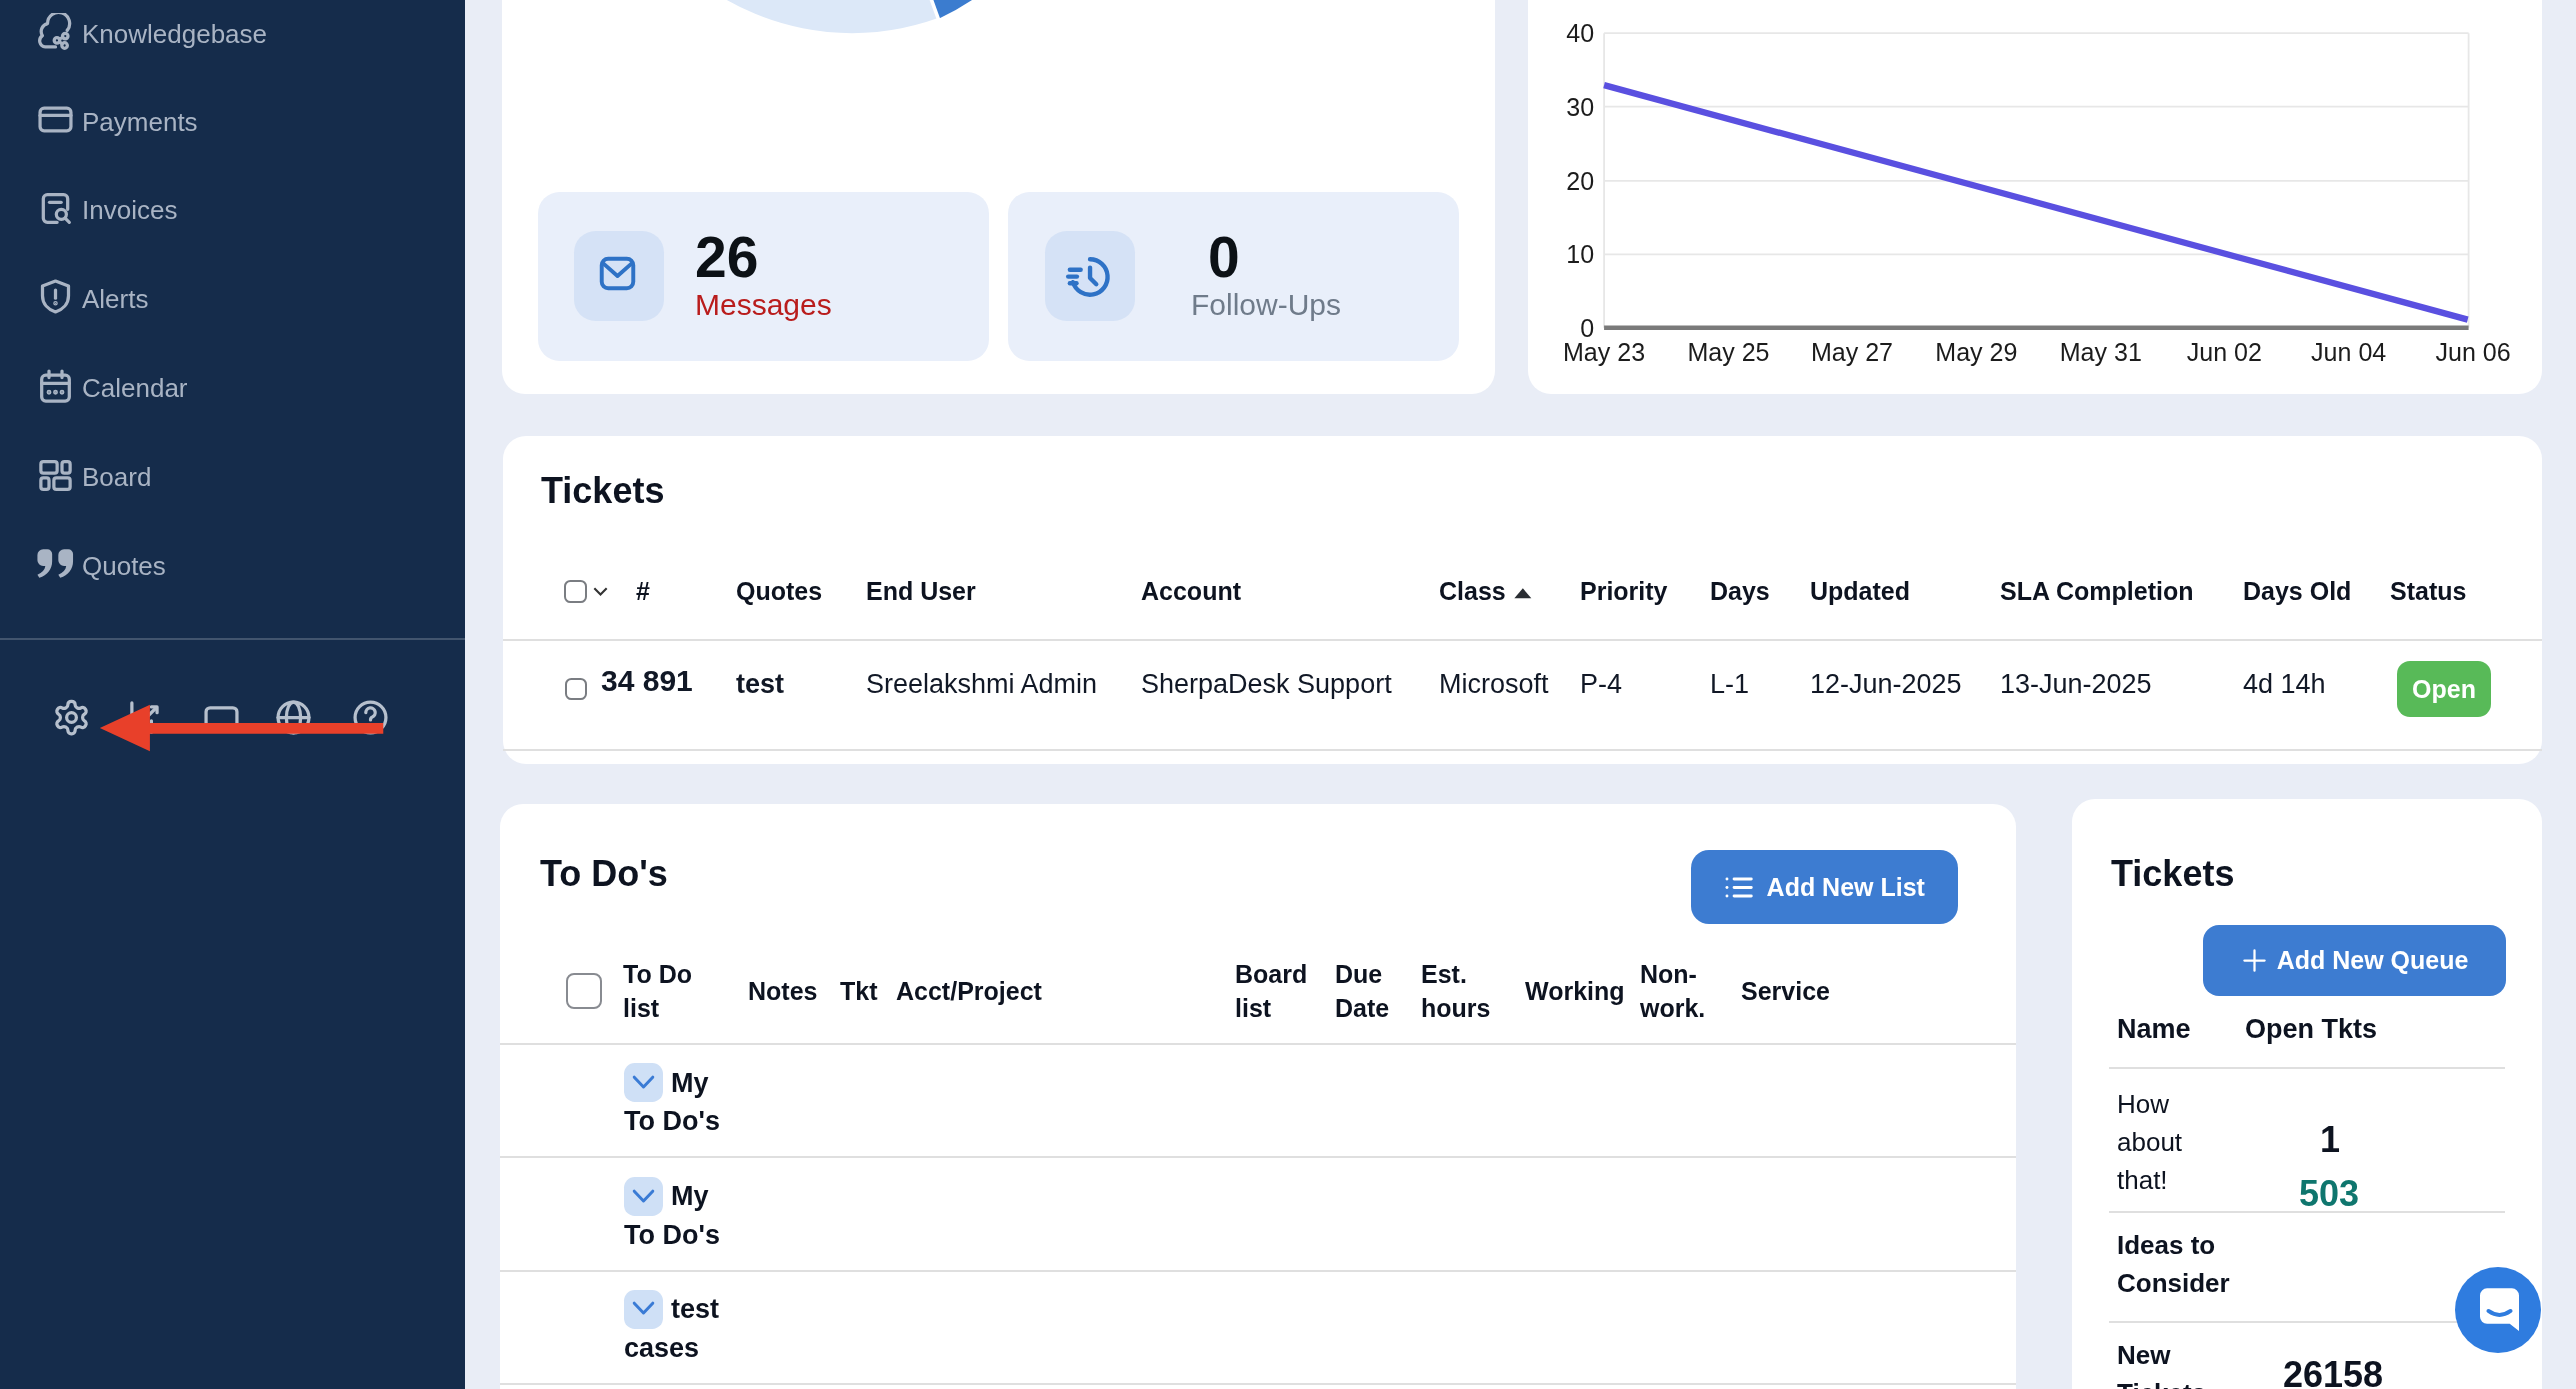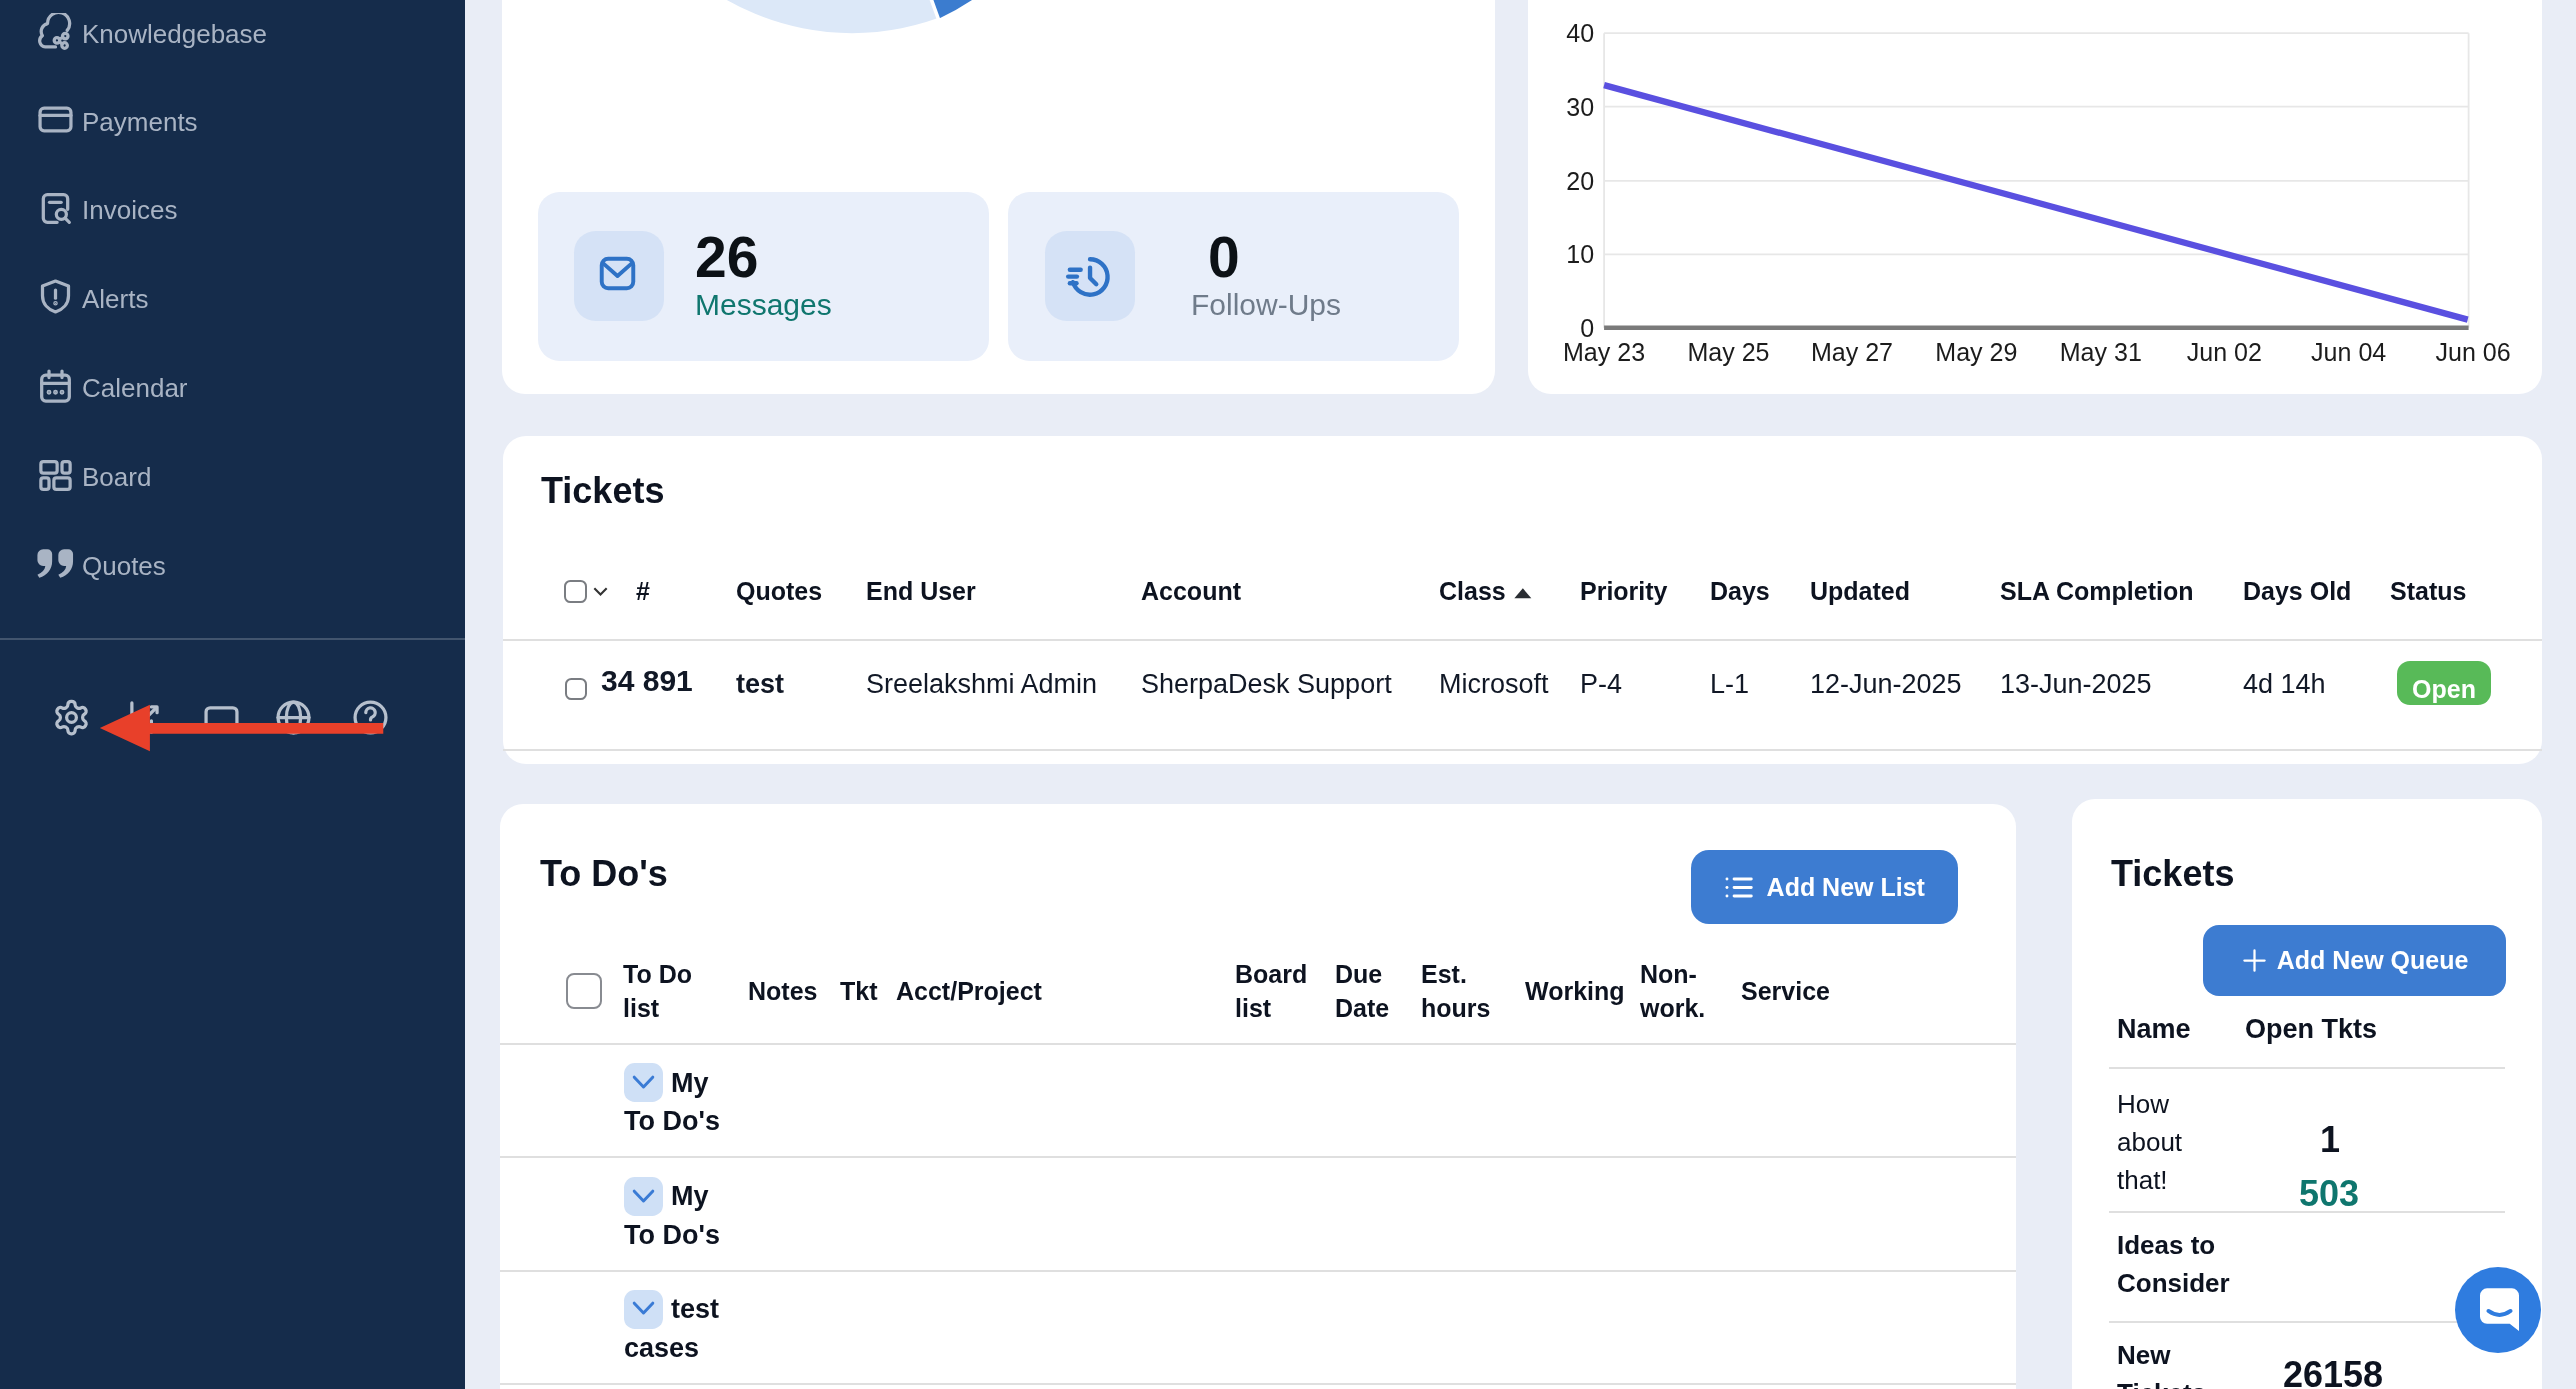--- a/index.html
+++ b/index.html
@@ -102,21 +102,21 @@
     <path d="M4.2 6.5 L12 13.4 L19.8 6.5"></path>
   </svg>
 <svg class="abs" style="left:1064px;top:252px;" width="50" height="50" viewBox="0 0 24 24" fill="none" stroke="#2e72c6" stroke-width="2.1" stroke-linecap="round" stroke-linejoin="round">
     <path d="M12.5 3.5 a8.5 8.5 0 1 1 -8.2 11"></path>
     <path d="M12.5 7.5 v5 l3 3"></path>
     <path d="M2.8 8.5 h5.2"></path>
     <path d="M2 11.8 h4.2"></path>
     <path d="M2.8 15 h3.2"></path>
   </svg>
 <div class="abs" style="left:695px;top:229px;font-size:57px;font-weight:bold;color:#0c1116;line-height:57px;">26</div>
-<div class="abs" style="left:695px;top:288px;font-size:30px;color:#0f766e;">Messages</div>
+<div class="abs" style="left:695px;top:288px;font-size:30px;color:#b91c1c;">Messages</div>
 <div class="abs" style="left:1208px;top:229px;font-size:57px;font-weight:bold;color:#0c1116;line-height:57px;">0</div>
 <div class="abs" style="left:1191px;top:288px;font-size:30px;color:#6f7b8a;">Follow-Ups</div>
 
 <div class="card" style="left:1528px;top:-501px;width:1014px;height:895px;"></div>
 <svg class="abs" style="left:1528px;top:0;" width="1014" height="394" viewBox="0 0 1133 440" id="chart">
  <g stroke="#e7e7e7" stroke-width="2">
   <line x1="85" y1="37" x2="1051" y2="37"></line>
       <line x1="85" y1="119" x2="1051" y2="119"></line>
   <line x1="85" y1="202" x2="1051" y2="202"></line>
       <line x1="85" y1="284" x2="1051" y2="284"></line>
@@ -170,21 +170,21 @@
 <div class="td" style="left:601px;top:664px;font-size:30px;font-weight:bold;">34 891</div>
 <div class="td" style="left:736px;top:669px;font-weight:bold;">test</div>
 <div class="td" style="left:866px;top:669px;">Sreelakshmi Admin</div>
 <div class="td" style="left:1141px;top:669px;">SherpaDesk Support</div>
 <div class="td" style="left:1439px;top:669px;">Microsoft</div>
 <div class="td" style="left:1580px;top:669px;">P-4</div>
 <div class="td" style="left:1710px;top:669px;">L-1</div>
 <div class="td" style="left:1810px;top:669px;">12-Jun-2025</div>
 <div class="td" style="left:2000px;top:669px;">13-Jun-2025</div>
 <div class="td" style="left:2243px;top:669px;">4d 14h</div>
-<div class="abs" style="left:2397px;top:661px;width:94px;height:44px;background:#58ba58;border-radius:13px;color:#fff;font-size:25px;font-weight:bold;text-align:center;line-height:56px;">Open</div>
+<div class="abs" style="left:2397px;top:661px;width:94px;height:56px;background:#58ba58;border-radius:13px;color:#fff;font-size:25px;font-weight:bold;text-align:center;line-height:56px;">Open</div>
 </div>
 <div class="sep" style="left:503px;top:749px;width:2039px;"></div>
 
 <div class="card" style="left:500px;top:804px;width:1516px;height:716px;"></div>
 <div class="ttl" style="left:540px;top:853px;">To Do's</div>
 <div class="abs" style="left:1691px;top:850px;width:267px;height:74px;background:#3d7cd1;border-radius:18px;"></div>
 <div class="abs" style="left:1691px;top:850px;width:267px;height:74px;color:#fff;font-size:25px;font-weight:bold;display:flex;align-items:center;justify-content:center;gap:12.5px;">
 <svg width="30" height="27" viewBox="0 0 24 22" fill="none" stroke="#fff" stroke-width="2.4" stroke-linecap="round">
       <path d="M8 4 h14 M8 11 h14 M8 18 h14"></path>
       <circle cx="2.2" cy="4" r="1.2" fill="#fff" stroke="none"></circle>

